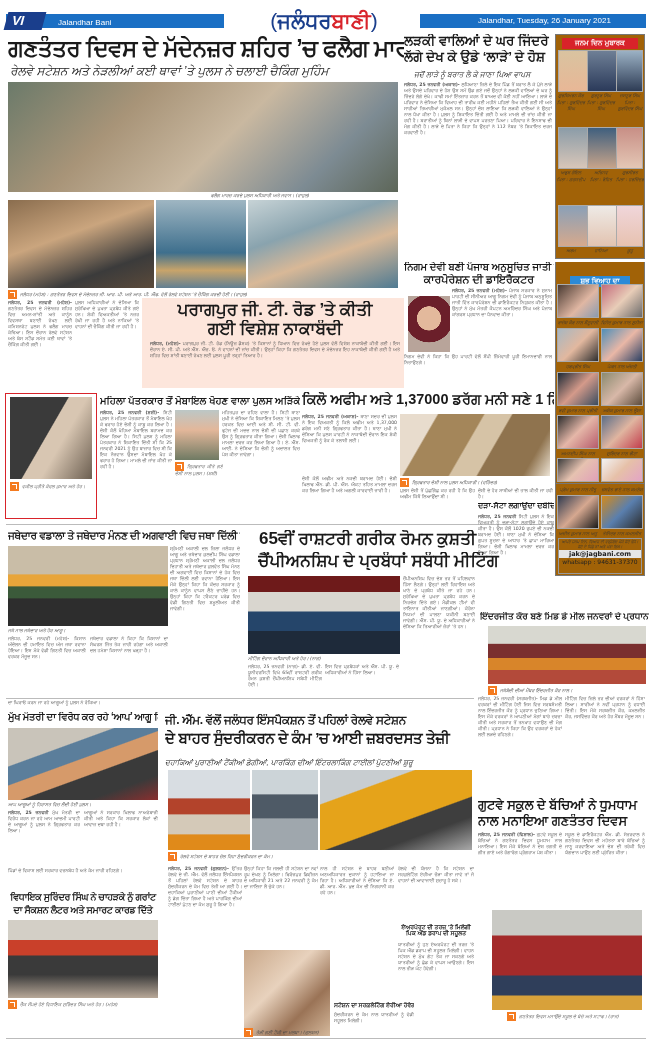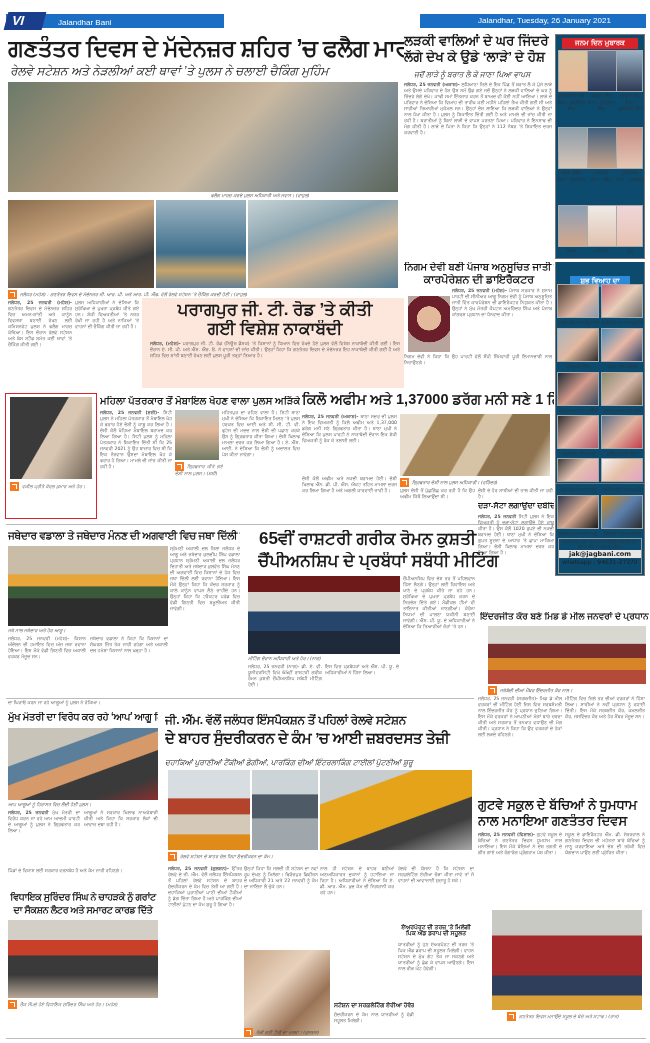--- a/index.html
+++ b/index.html
@@ -16,36 +16,39 @@
 .logo .par{color:#1a3e8c;font-weight:normal}
 .hl{font-family:"Liberation Sans",sans-serif;font-weight:bold;color:#1a1a1a;line-height:1.05;white-space:nowrap;overflow:hidden}
 .sub{font-family:"Liberation Sans",sans-serif;font-style:italic;font-weight:normal;color:#222;white-space:nowrap;overflow:hidden}
 .txt{font-size:4.6px;line-height:6px;color:#555;overflow:hidden;text-align:justify;font-family:"DejaVu Sans",sans-serif}
 .photo{overflow:hidden;border:none}
 .cap{font-size:4.6px;line-height:6px;color:#444;font-style:italic;overflow:hidden;white-space:nowrap}
 .arrow{display:inline-block;width:9px;height:9px;background:#f47b20;vertical-align:middle;margin-right:3px;position:relative}
 .arrow:after{content:"";position:absolute;left:2px;top:2px;width:4px;height:4px;border-top:1.5px solid #fff;border-right:1.5px solid #fff}
 .pinkbox{background:#fde6dc}
 .redbox{border:1.5px solid #d8232a}
-.bday{border:1px solid #777;background:#0c4a6e}
+.bday{border:1px solid #777;background:#a16207}
 .bday-title{background:#d8232a;color:#fff;font-size:7px;font-weight:bold;text-align:center;line-height:11px}
 .wed-title{background:#2c8ad8;color:#fff;font-size:7px;font-weight:bold;text-align:center;line-height:11px}
 .thumb{position:absolute;width:37px;height:42px;border:1px solid #aaa;overflow:hidden}
 .tname{position:absolute;font-size:4.4px;line-height:5.5px;color:#333;text-align:center;font-style:italic;overflow:hidden}
 .wthumb{position:absolute;width:57px;height:46px;border:1px solid #aaa;overflow:hidden}
 .contact{font-size:7px;text-align:center;color:#222}
 .divider{position:absolute;background:#bbb}
 </style>
 </head>
 <body>
 
 <div class="abs masthead">
   <div class="bar l"></div>
   <div class="pageno">VI</div>
   <div class="bar-text" style="left:58px;top:8px">Jalandhar Bani</div>
+  <div class="logo">
+    <span class="par">(</span><span class="a">ਜਲੰਧਰ</span><span class="b">ਬਾਣੀ</span><span class="par">)</span>
+  </div>
   <div class="bar r"></div>
   <div class="bar-text" style="left:478px;top:6px">Jalandhar, Tuesday, 26 January 2021</div>
 </div>
 
 <div class="abs hl" style="left:8px;top:36px;width:396px;font-size:23px;letter-spacing:-0.5px">ਗਣਤੰਤਰ ਦਿਵਸ ਦੇ ਮੱਦੇਨਜ਼ਰ ਸ਼ਹਿਰ ’ਚ ਫਲੈਗ ਮਾਰਚ</div>
 <div class="abs sub" style="left:10px;top:64px;width:396px;font-size:12px">ਰੇਲਵੇ ਸਟੇਸ਼ਨ ਅਤੇ ਨੇੜਲੀਆਂ ਕਈ ਥਾਵਾਂ ’ਤੇ ਪੁਲਸ ਨੇ ਚਲਾਈ ਚੈਕਿੰਗ ਮੁਹਿੰਮ</div>
 
 <div class="abs photo" style="left:8px;top:82px;width:390px;height:110px;background:linear-gradient(135deg,#6b7a6a 0%,#a89478 30%,#c9b8a0 55%,#7d8b93 80%,#5d6658 100%)"></div>
 <div class="abs cap" style="left:120px;top:193px;width:280px;text-align:center">ਫਲੈਗ ਮਾਰਚ ਕਰਦੇ ਪੁਲਸ ਅਧਿਕਾਰੀ ਅਤੇ ਜਵਾਨ। (ਰਾਹੁਲ)</div>
 

